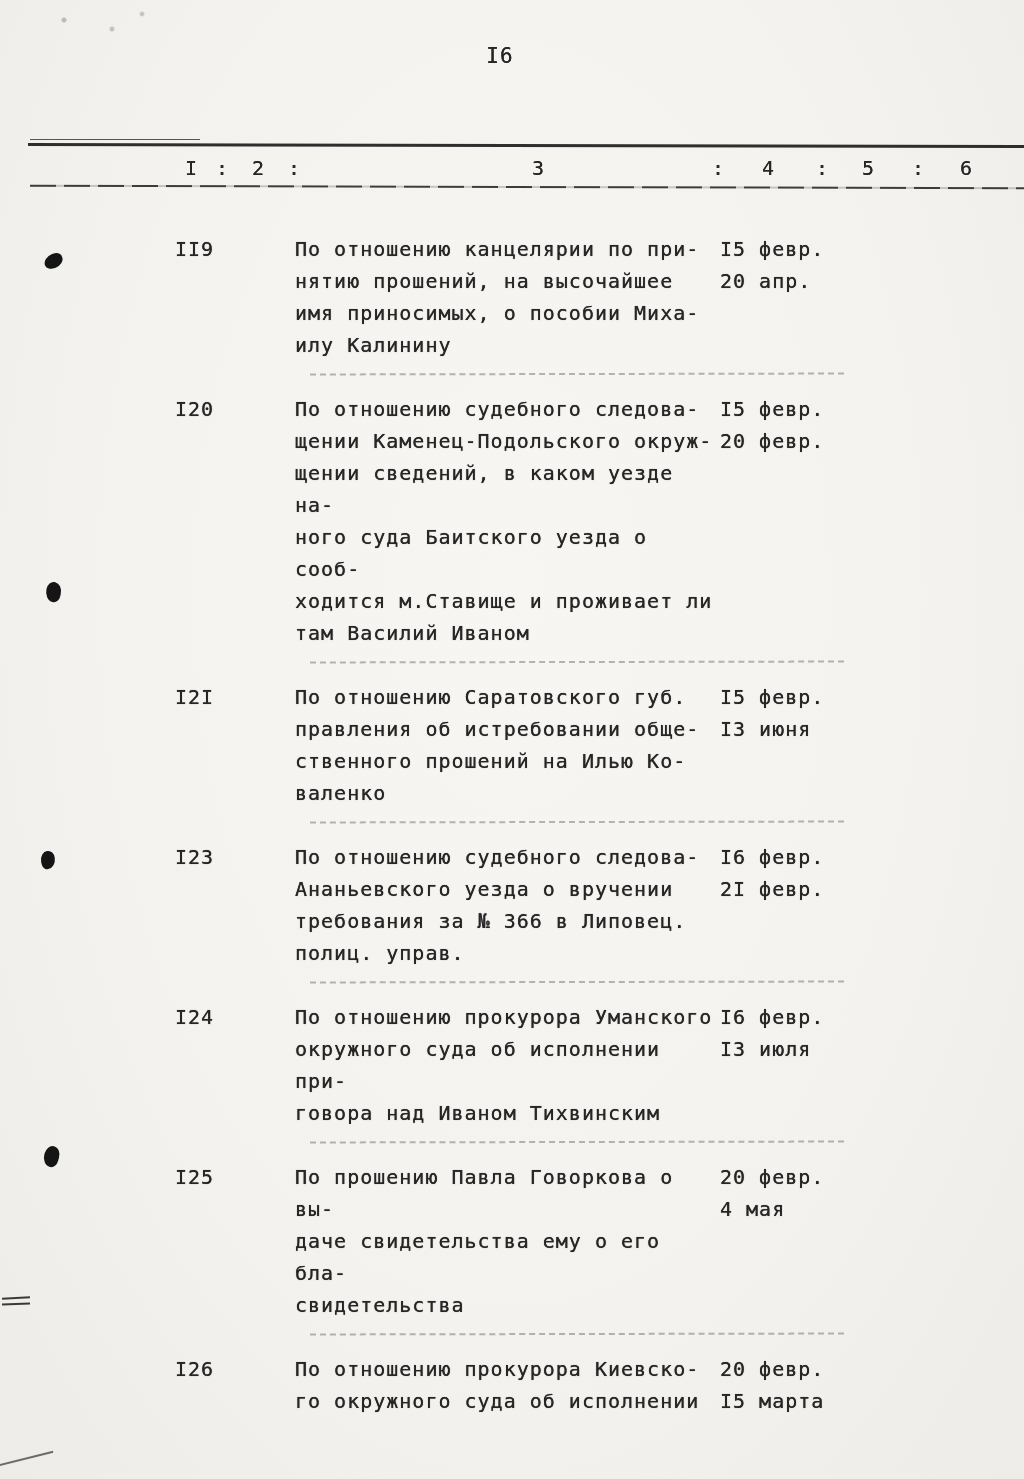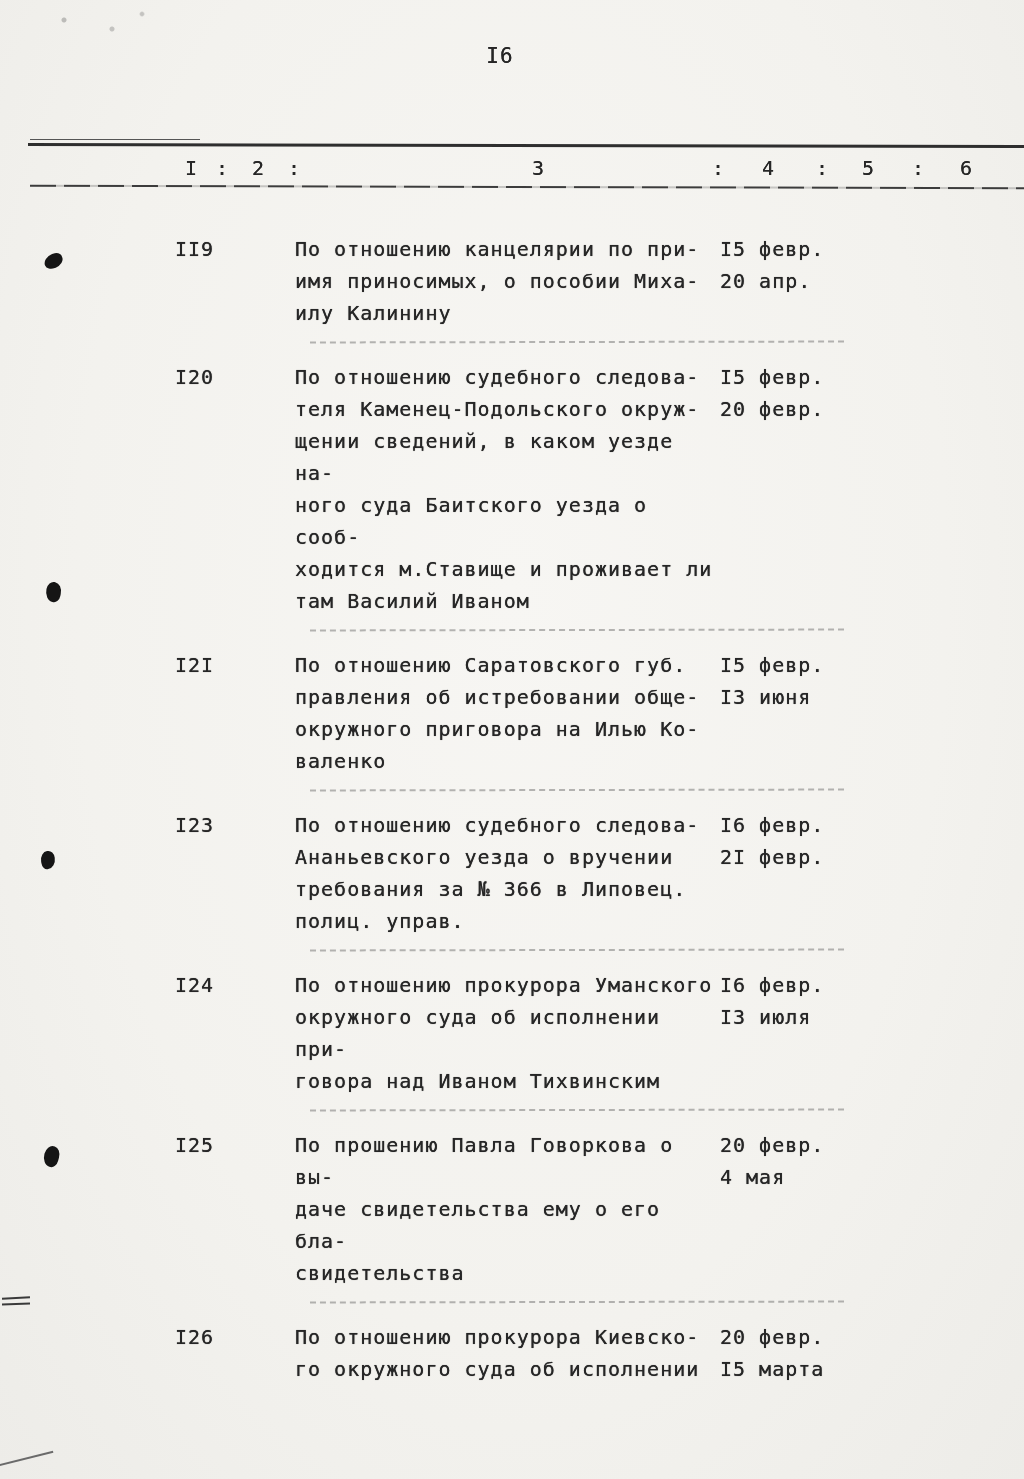--- a/index.html
+++ b/index.html
@@ -150,53 +150,54 @@
       <span style="left: 912px;">:</span>
       <span style="left: 960px;">6</span>
     </div>
   <div class="rule-header-bottom"></div>
 
   <div class="entries">
   <div class="entry">
     <div class="entry-number">II9</div>
     <div class="entry-text">
           <div class="line">По отношению канцелярии по при-</div>
+          <div class="line">нятию прошений, на высочайшее</div>
           <div class="line">имя приносимых, о пособии Миха-</div>
           <div class="line">илу Калинину</div>
         </div>
     <div class="entry-dates">
           <div class="line">I5 февр.</div>
           <div class="line">20 апр.</div>
         </div>
   </div>
   <div class="entry-sep"></div>
 
   <div class="entry">
     <div class="entry-number">I20</div>
     <div class="entry-text">
           <div class="line">По отношению судебного следова-</div>
-          <div class="line">теля Каменец-Подольского окруж-</div>
+          <div class="line">щении Каменец-Подольского окруж-</div>
           <div class="line">щении сведений, в каком уезде на-</div>
           <div class="line">ного суда Баитского уезда о сооб-</div>
           <div class="line">ходится м.Ставище и проживает ли</div>
           <div class="line">там Василий Иваном</div>
         </div>
     <div class="entry-dates">
           <div class="line">I5 февр.</div>
           <div class="line">20 февр.</div>
         </div>
   </div>
   <div class="entry-sep"></div>
 
   <div class="entry">
     <div class="entry-number">I2I</div>
     <div class="entry-text">
           <div class="line">По отношению Саратовского губ.</div>
           <div class="line">правления об истребовании обще-</div>
-          <div class="line">окружного приговора на Илью Ко-</div>
+          <div class="line">ственного прошений на Илью Ко-</div>
           <div class="line">валенко</div>
         </div>
     <div class="entry-dates">
           <div class="line">I5 февр.</div>
           <div class="line">I3 июня</div>
         </div>
   </div>
   <div class="entry-sep"></div>
 
   <div class="entry">

